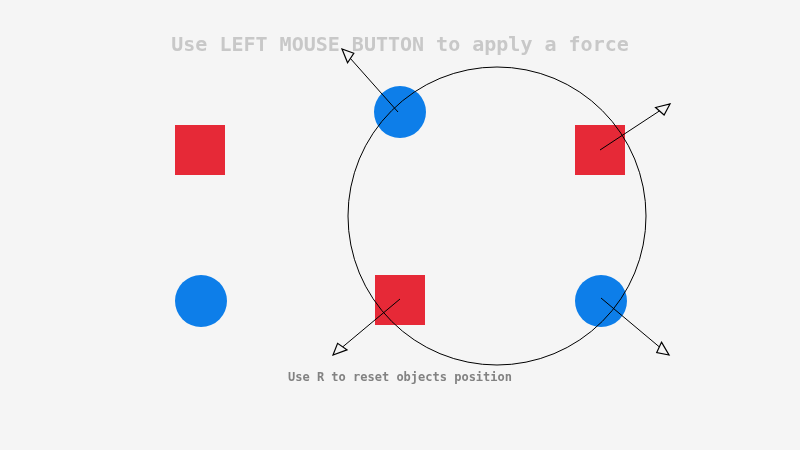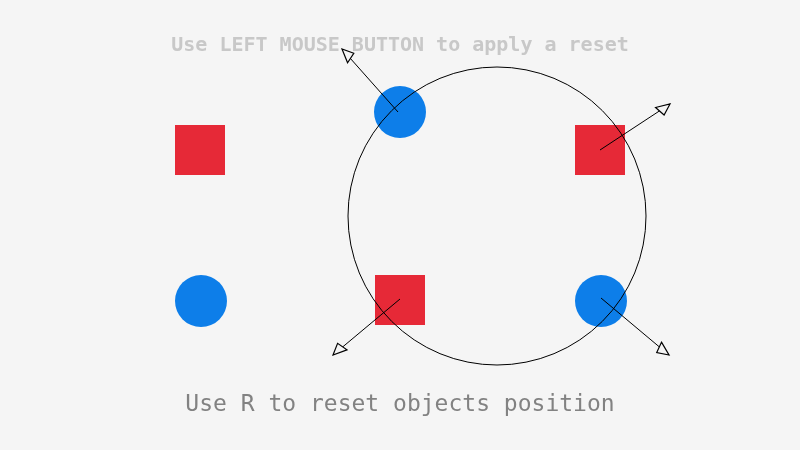--- a/index.html
+++ b/index.html
@@ -30,31 +30,31 @@
     white-space: pre;
     letter-spacing: 0px;
     user-select: none;
   }
   .instruction.top {
     top: 32px;
     font-size: 20px;
     font-weight: bold;
   }
   .instruction.bottom {
-    top: 390px;
-    font-size: 23px;
-    font-weight: normal;
+    top: 370px;
+    font-size: 12px;
+    font-weight: bold;
   }
 </style>
 </head>
 <body>
 
 <div class="stage" style="background: rgb(245, 245, 245);">
 
-  <div class="instruction top" style="color: rgb(200, 200, 200);">Use LEFT MOUSE BUTTON to apply a reset</div>
+  <div class="instruction top" style="color: rgb(200, 200, 200);">Use LEFT MOUSE BUTTON to apply a force</div>
 
   <svg class="scene-svg" viewBox="0 0 800 450" xmlns="http://www.w3.org/2000/svg">
     <defs>
       <marker id="arrowhead" markerUnits="userSpaceOnUse" markerWidth="20" markerHeight="16" refX="15" refY="7" orient="auto">
         <path d="M1,2 L15,7 L4,13 Z" stroke-width="1.2" fill="#f5f5f5" stroke="#000000"></path>
       </marker>
     </defs>
     <g>
         <rect x="175" y="125" width="50" height="50" fill="#e62937"></rect>
         <rect x="575" y="125" width="50" height="50" fill="#e62937"></rect>

